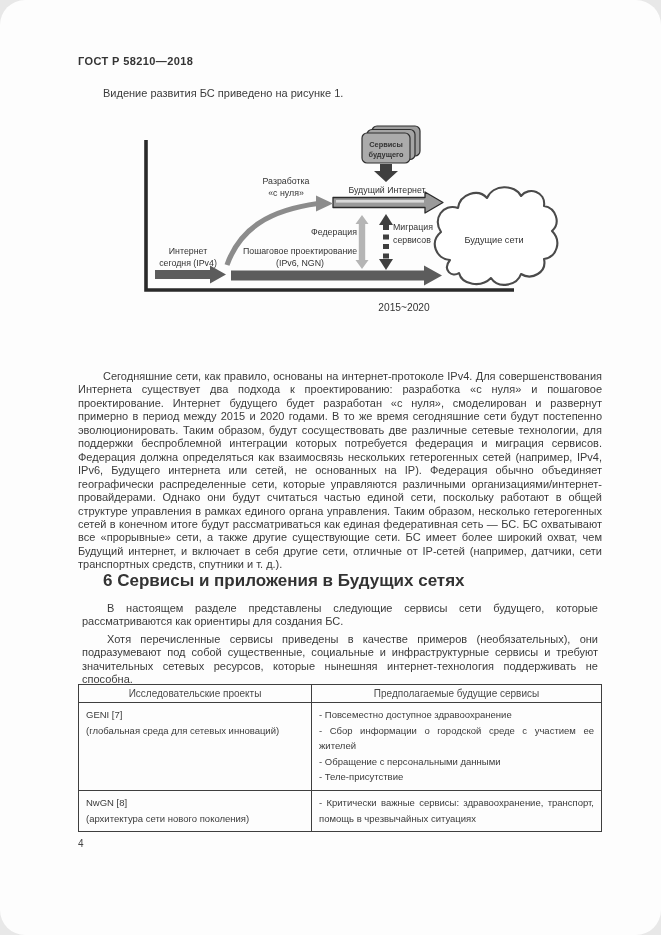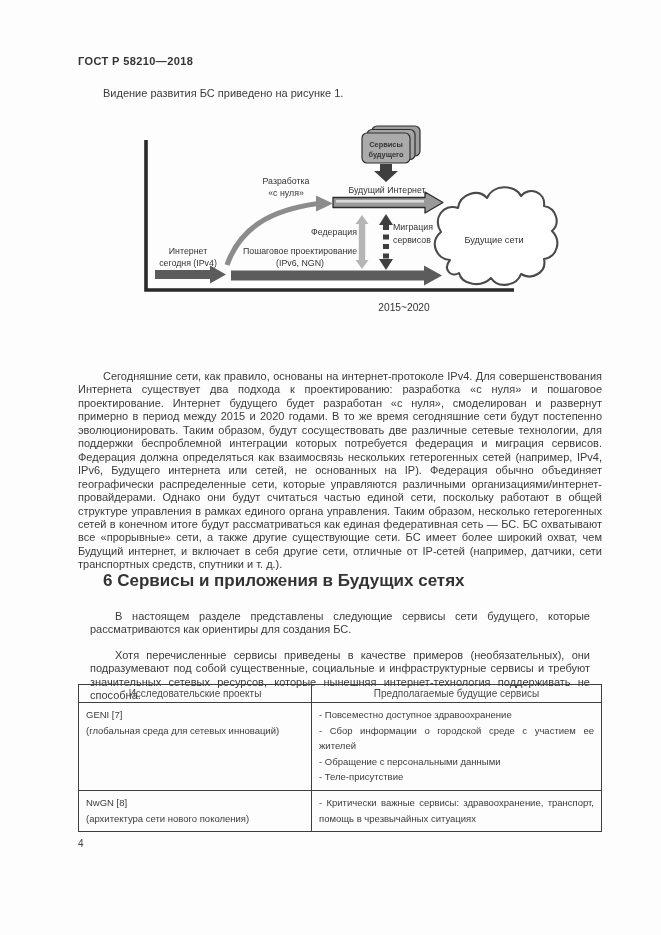--- a/index.html
+++ b/index.html
@@ -1,19 +1,19 @@
 <!DOCTYPE html>
 <html lang="ru"><head>
 <meta charset="utf-8">
 <style>
   html,body { margin:0; padding:0; background:#e8e8e8; }
   .page {
     position:relative; width:661px; height:935px; margin:0 auto;
     background:#fdfdfd; overflow:hidden;
-    font-family:"Liberation Sans", sans-serif; color:#3b3b3b;
+    font-family:"Liberation Sans", sans-serif; color:#3b3b3b;border-radius:25px;
   }
   .doc-number {
     position:absolute; left:78px; top:55px;
     font-size:11px; font-weight:bold; letter-spacing:0.4px; color:#343434;
   }
   .intro {
     position:absolute; left:78px; top:87px; width:524px;
     font-size:10.6px; text-indent:25px;
   }
   .diagram { position:absolute; left:130px; top:118px; }
@@ -23,21 +23,21 @@
   }
   .body-text {
     font-size:11px; line-height:13.45px; text-align:justify; color:#3b3b3b;
   }
   .para1 { position:absolute; left:78px; top:370px; width:524px; text-indent:25px; }
   .section-heading {
     position:absolute; left:103px; top:571px;
     font-size:17px; font-weight:bold; color:#333;
   }
   .paras { position:absolute; left:78px; top:598px; width:524px; }
-  .paras p { margin:12px; text-indent:25px; }
+  .paras p { margin:4px; text-indent:25px; }
   .svc-table {
     position:absolute; left:78px; top:684px; width:524px;
     border-collapse:collapse; table-layout:fixed;
   }
   .svc-table th, .svc-table td { border:1px solid #3f3f3f; }
   .svc-table { border:1.5px solid #3a3a3a; }
   .svc-table th {
     font-size:10px; font-weight:normal; color:#4a4a4a;
     text-align:center; padding:3px 4px; height:11px;
   }

